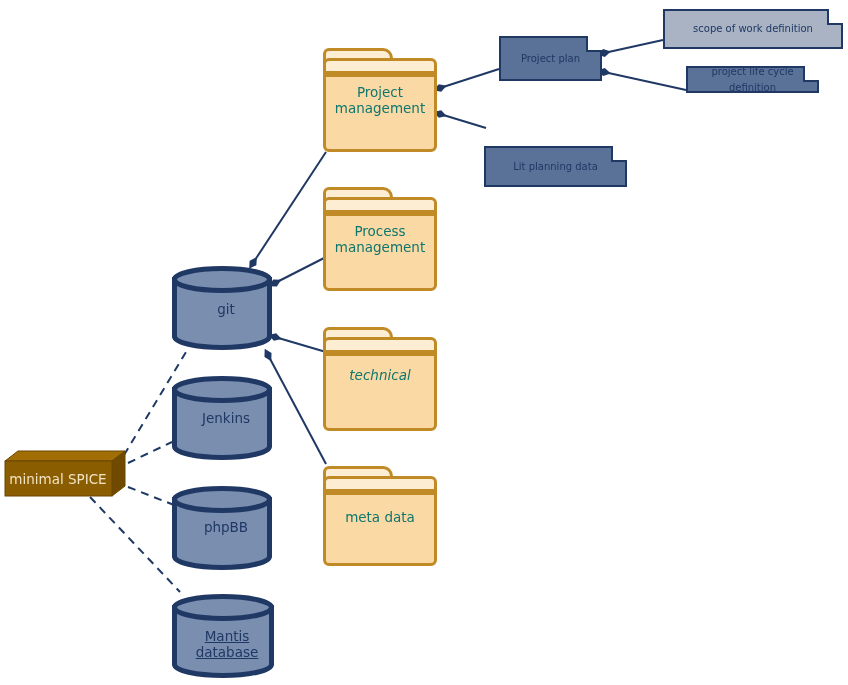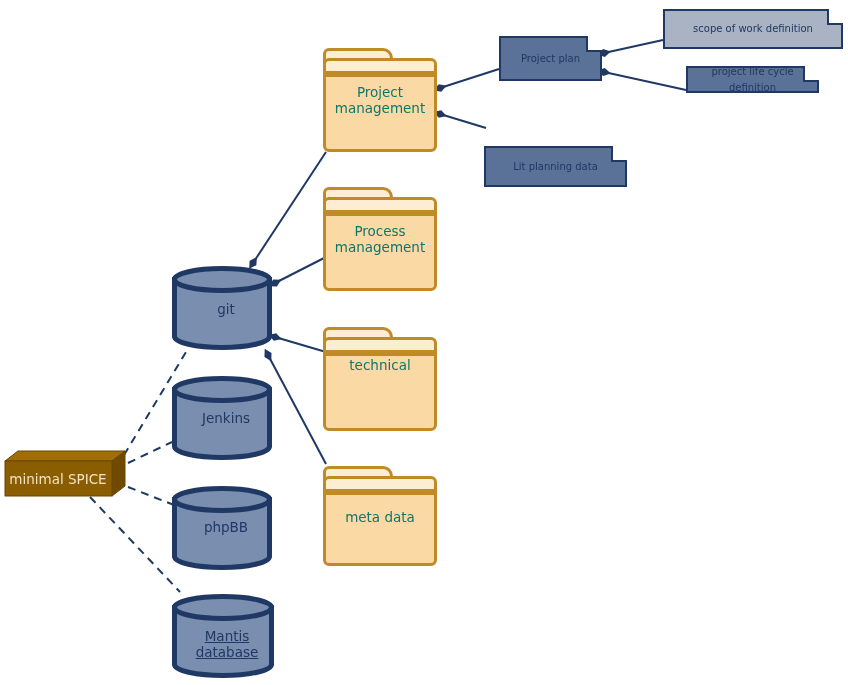--- a/index.html
+++ b/index.html
@@ -190,21 +190,21 @@
         <div class="fld-tab"></div>
         <div class="fld-head"></div>
         <div class="fld-body"></div>
         <div class="fld-label" style="top: 36px;">Process
 management</div>
       </div>
       <div class="node folder" style="left: 323px; top: 327px; width: 114px; height: 104px;">
         <div class="fld-tab"></div>
         <div class="fld-head"></div>
         <div class="fld-body"></div>
-        <div class="fld-label" style="top: 30px;">technical</div>
+        <div class="fld-label" style="top: 40px; font-style: italic;">technical</div>
       </div>
       <div class="node folder" style="left: 323px; top: 466px; width: 114px; height: 100px; padding-left: 40px;">
         <div class="fld-tab"></div>
         <div class="fld-head"></div>
         <div class="fld-body"></div>
         <div class="fld-label" style="top: 43px;">meta data</div>
       </div>
     </div>
   <div id="note-nodes">
       <div class="node note" style="left: 499px; top: 36px; width: 103px; height: 45px;">

